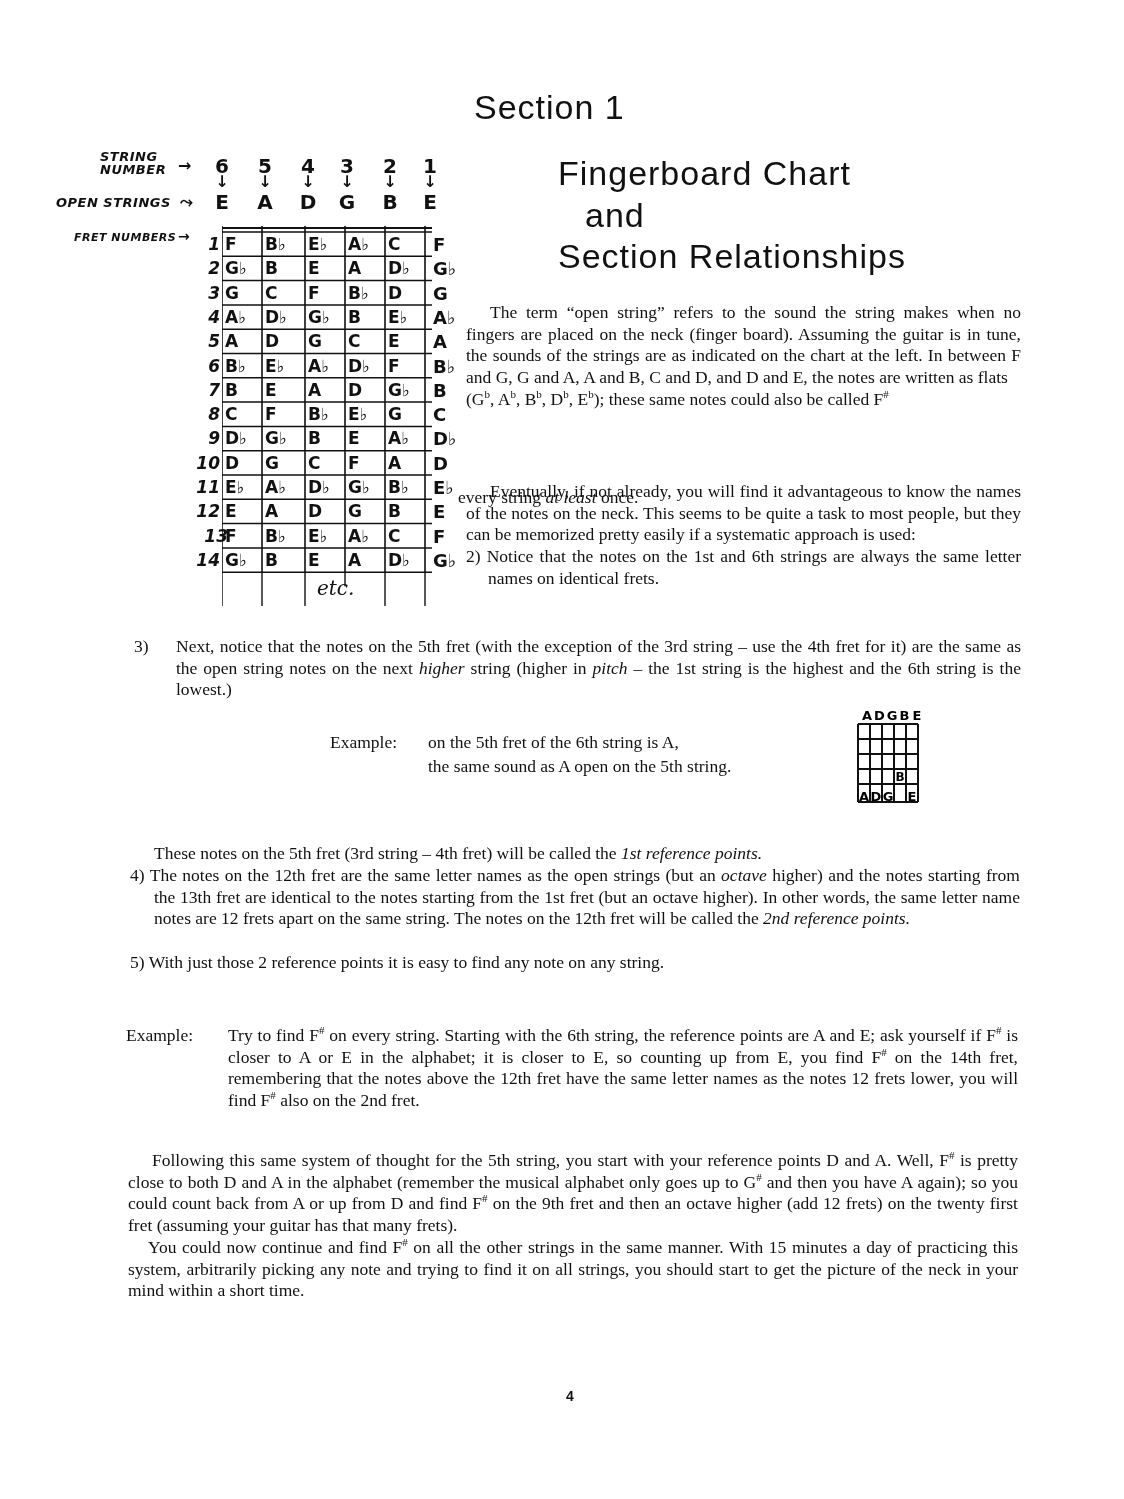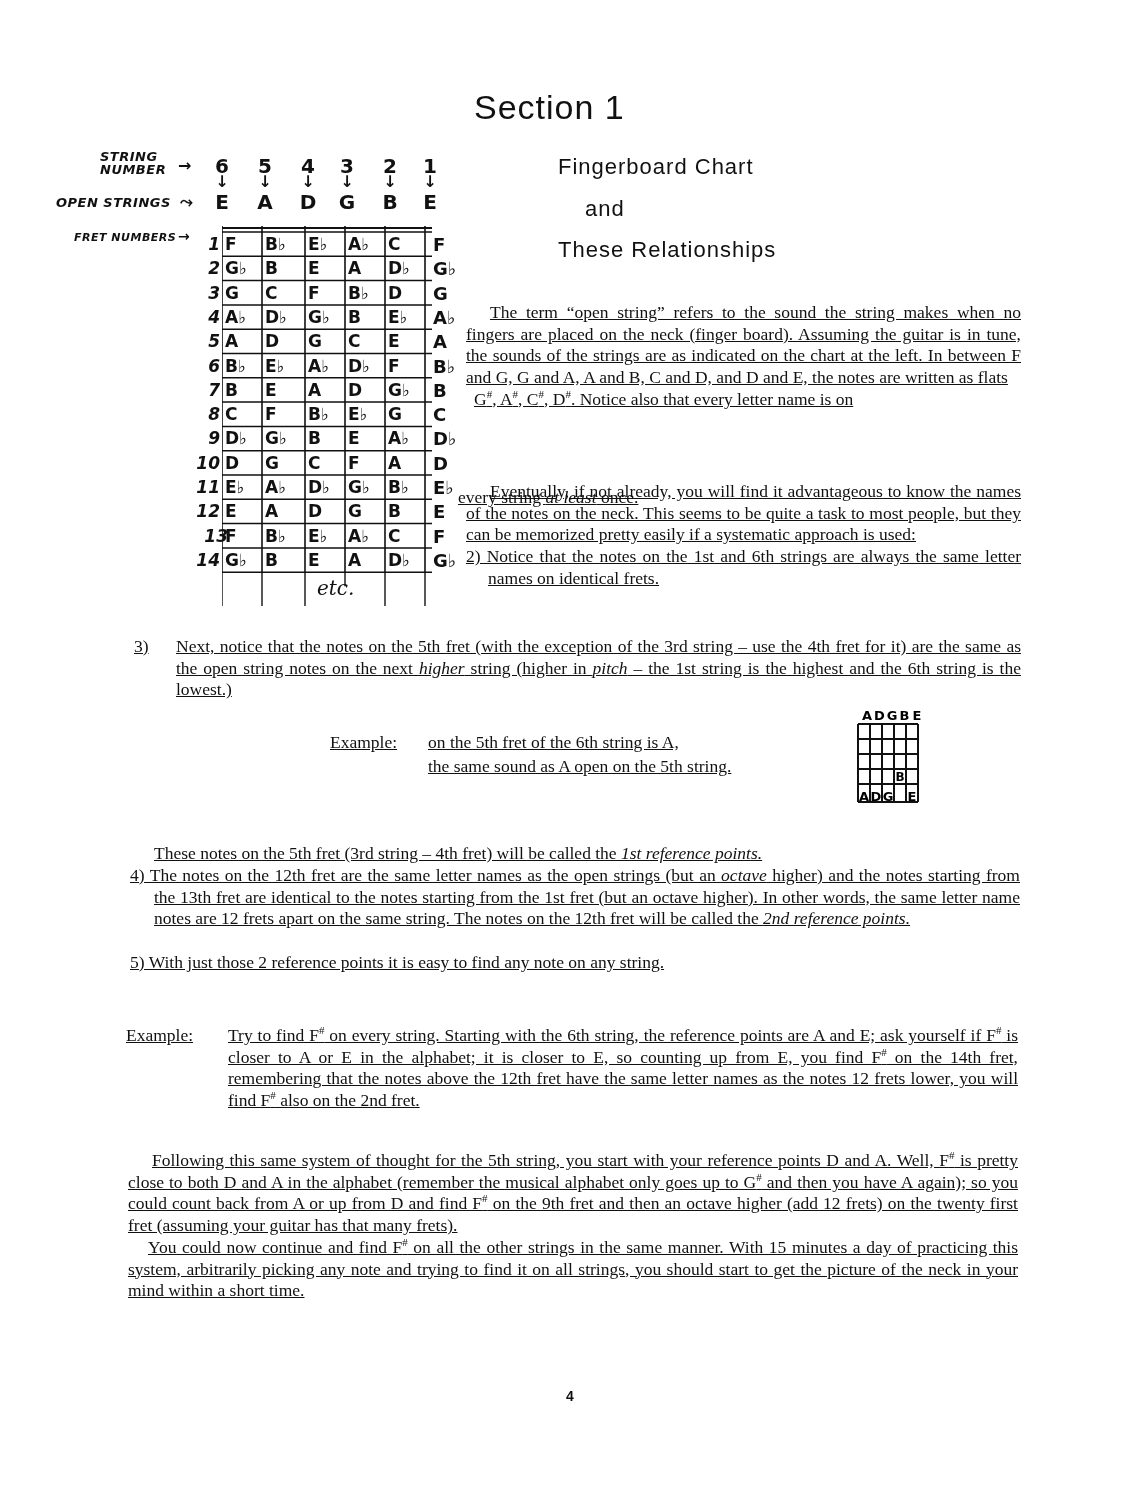--- a/index.html
+++ b/index.html
@@ -2,52 +2,52 @@
 <html><head>
 <meta charset="utf-8">
 <style>
   html,body{margin:0;padding:0;background:#fff;}
   body{width:1124px;height:1499px;position:relative;overflow:hidden;color:#111;
        font-family:"Liberation Serif","DejaVu Serif",serif;}
   .abs{position:absolute;}
   .sans{font-family:"Liberation Sans","DejaVu Sans",sans-serif;}
   .hand{font-family:"DejaVu Sans","Liberation Sans",sans-serif;font-weight:bold;}
   #section-title{left:474px;top:88px;font-size:34px;letter-spacing:1px;text-align:center;}
-  .heading{font-size:22px;letter-spacing:1px;}
+  .heading{font-size:34px;letter-spacing:1px;}
   #h1{left:558px;top:154px;}
   #h2{left:585px;top:196px;}
   #h3{left:558px;top:237px;}
 
   .lbl{font-size:13px;font-style:italic;letter-spacing:0.5px;}
   #lbl-string-number{left:100px;top:150px;line-height:13px;text-align:left;}
   #lbl-open-strings{left:56px;top:195px;}
   #lbl-fret-numbers{left:74px;top:231px;}
 
   .strnum,.openstr{font-size:20px;width:20px;text-align:center;}
   .arrow{font-size:16px;width:20px;text-align:center;}
 
   #grid{left:222px;top:226px;width:210px;height:380px;}
   .cell{position:absolute;font-size:17px;line-height:20px;}
   .fretnum{position:absolute;font-size:17px;font-style:italic;text-align:right;width:30px;}
   .rightnote{position:absolute;font-size:18px;}
 
-  .para{font-size:17.5px;line-height:21.7px;text-align:justify;text-decoration:underline;}
+  .para{font-size:17.5px;line-height:21.7px;text-align:justify;}
   .sup{font-size:11px;vertical-align:super;line-height:0;}
   p{margin:0;}
   .indent{text-indent:24px;}
   #mini{left:842px;top:706px;width:84px;height:100px;}
   #page-number{left:566px;top:1388px;font-size:14px;font-weight:bold;}
 </style>
 </head>
 <body>
 
 <div id="section-title" class="abs sans">Section 1</div>
 <div id="h1" class="abs sans heading">Fingerboard Chart</div>
 <div id="h2" class="abs sans heading">and</div>
-<div id="h3" class="abs sans heading">These Relationships</div>
+<div id="h3" class="abs sans heading">Section Relationships</div>
 
 <div id="lbl-string-number" class="abs hand lbl">
   <div>STRING</div>
   <div>NUMBER</div>
 </div>
 <div class="abs hand" style="left:178px;top:156px;font-size:16px;">→</div>
 <div id="lbl-open-strings" class="abs hand lbl">OPEN STRINGS</div>
 <div class="abs hand" style="left:180px;top:192px;font-size:16px;">⤳</div>
 <div id="lbl-fret-numbers" class="abs hand lbl" style="font-size:11px;">FRET NUMBERS</div>
 <div class="abs hand" style="left:178px;top:228px;font-size:14px;">→</div>
@@ -201,21 +201,21 @@
     <div class="cell hand" style="position: absolute; left: 265px; top: 549.9px;">B</div>
     <div class="cell hand" style="position: absolute; left: 308px; top: 549.9px;">E</div>
     <div class="cell hand" style="position: absolute; left: 348px; top: 549.9px;">A</div>
     <div class="cell hand" style="position: absolute; left: 388px; top: 549.9px;">D♭</div>
     <div class="rightnote hand" style="position: absolute; left: 433px; top: 549.9px;">G♭</div>
     <div class="cell hand" style="position: absolute; left: 317px; top: 578.2px; font-style: italic; font-weight: normal; font-size: 20px; font-family: &quot;DejaVu Serif&quot;, serif;">etc.</div>
   </div>
 
 <div class="abs para" style="left:466px;top:302px;width:555px;">
   <p class="indent">The term “open string” refers to the sound the string makes when no fingers are placed on the neck (finger board). Assuming the guitar is in tune, the sounds of the strings are as indicated on the chart at the left. In between F and G, G and A, A and B, C and D, and D and E, the notes are written as flats</p>
-  <p style="padding-left:8px;">G<span class="sup">#</span>, A<span class="sup">#</span>, C<span class="sup">#</span>, D<span class="sup">#</span>. Notice also that every letter name is on</p>
+  <p>(G<span class="sup">b</span>, A<span class="sup">b</span>, B<span class="sup">b</span>, D<span class="sup">b</span>, E<span class="sup">b</span>); these same notes could also be called F<span class="sup">#</span></p>
 </div>
 <div class="abs para" style="left:458px;top:455px;width:560px;margin-top:32px;">
   <span>every string </span><em>at least</em><span> once.</span>
 </div>
 <div class="abs para" style="left:466px;top:481px;width:555px;">
   <p class="indent">Eventually, if not already, you will find it advantageous to know the names of the notes on the neck. This seems to be quite a task to most people, but they can be memorized pretty easily if a systematic approach is used:</p>
   <p style="padding-left:22px;text-indent:-22px;">2) Notice that the notes on the 1st and 6th strings are always the same letter names on identical frets.</p>
 </div>
 
 <div class="abs para" style="left:134px;top:636px;width:30px;">3)</div>

